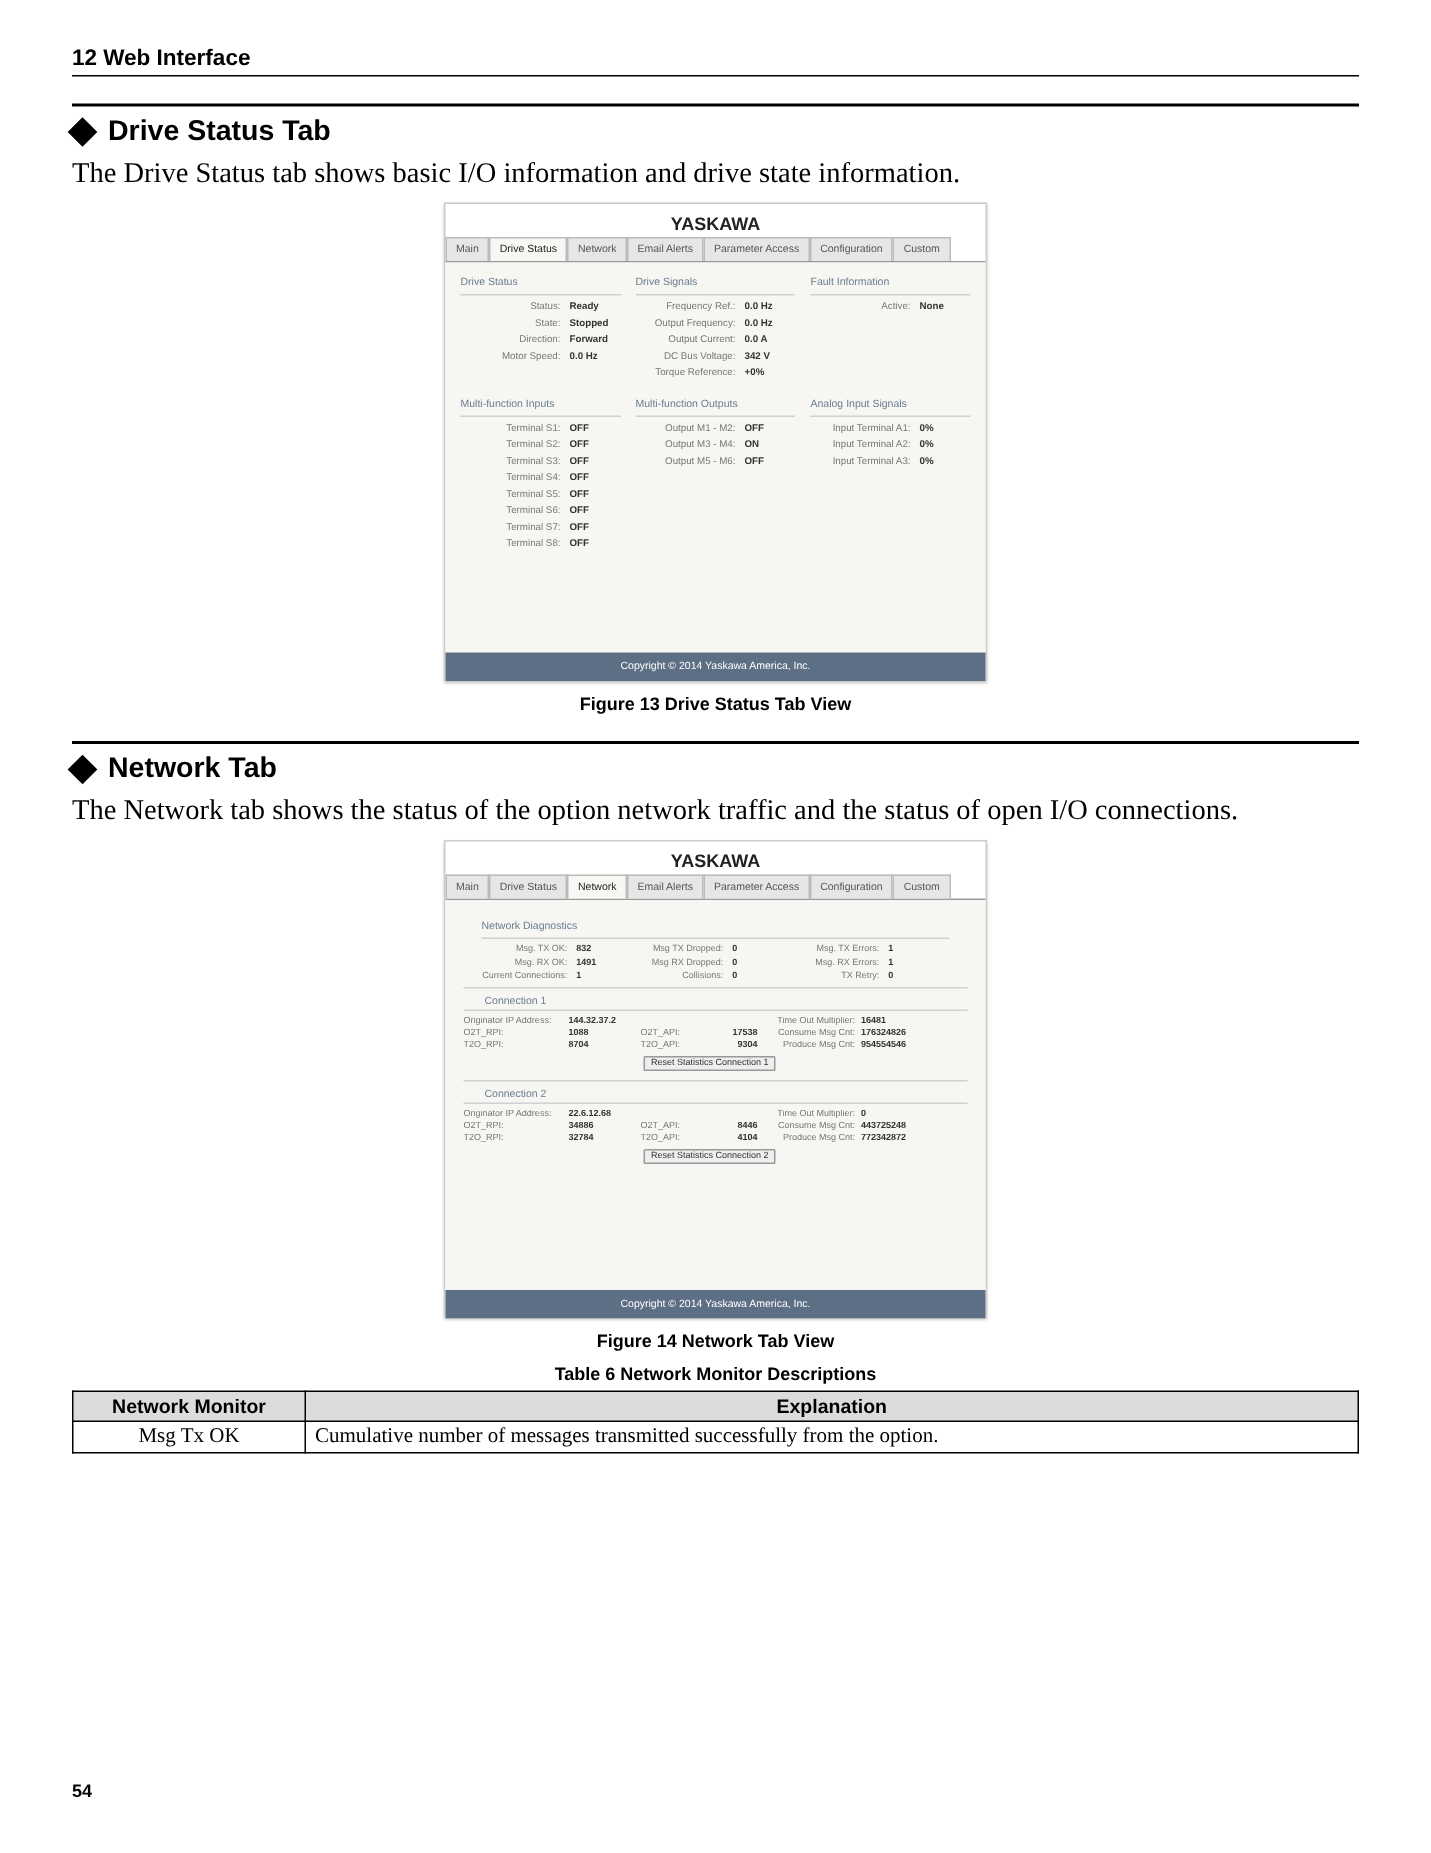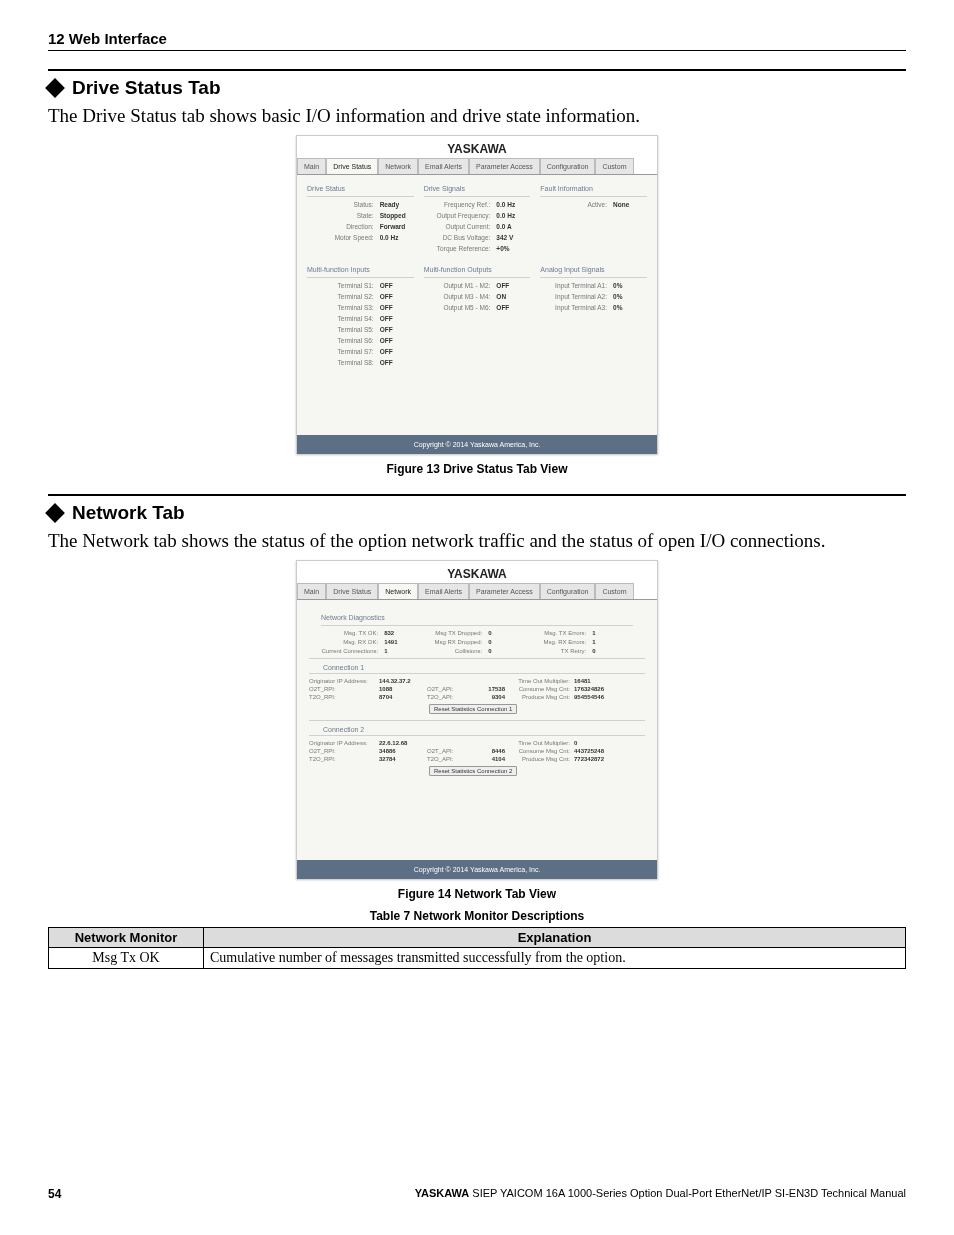--- a/index.html
+++ b/index.html
@@ -334,32 +334,31 @@
             <span class="c3v">772342872</span>
           </div>
         </div>
       <button class="rst">Reset Statistics Connection 2</button>
     </div>
   </div>
   <div class="foot-bar">Copyright © 2014 Yaskawa America, Inc.</div>
 </div>
 <div class="fig-cap">Figure 14  Network Tab View</div>
 
-<div class="tbl-cap">Table 7  Network Monitor Descriptions</div>
+<div class="tbl-cap">Table 6  Network Monitor Descriptions</div>
 <table class="t13">
   <thead>
     <tr>
       <th class="nm">Network Monitor</th>
       <th>Explanation</th>
     </tr>
   </thead>
   <tbody id="t13-body">
       <tr>
         <td class="nm">Msg Tx OK</td>
         <td>Cumulative number of messages transmitted successfully from the option.</td>
       </tr>
     </tbody>
 </table>
 
 <div class="pgfoot">
   <span class="pn">54</span>
-  <span class="man"><b>YASKAWA</b><span> SIEP YAICOM 16A 1000-Series Option Dual-Port EtherNet/IP SI-EN3D Technical Manual</span></span>
 </div>
 
 </body></html>

